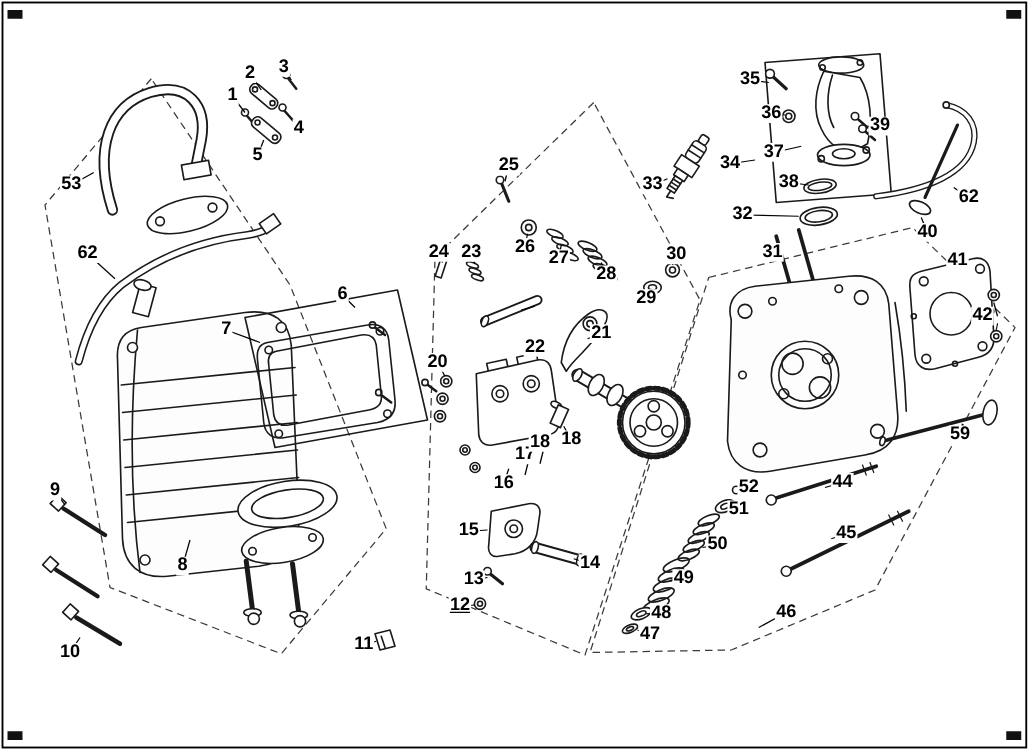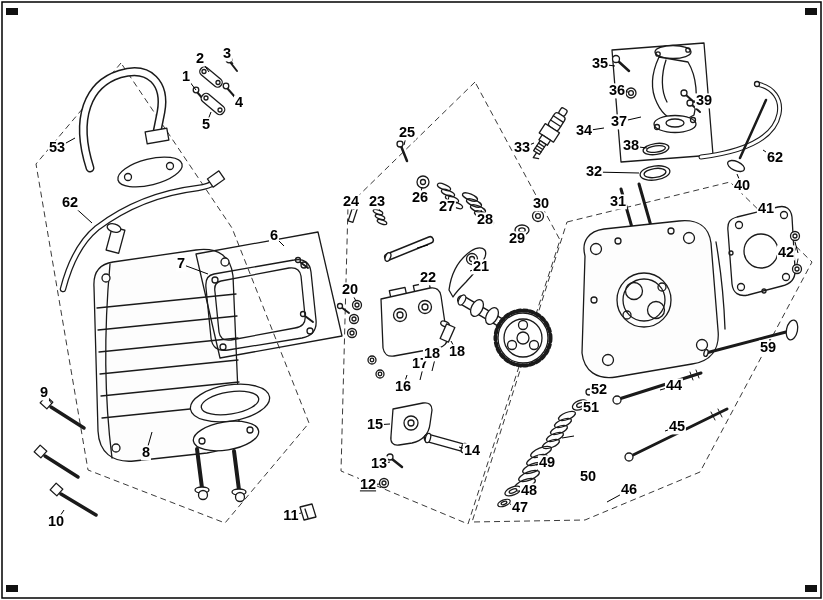--- a/index.html
+++ b/index.html
@@ -465,21 +465,21 @@
       <div class="callout" style="left: 742px; top: 186px;">40</div>
       <div class="callout" style="left: 766px; top: 209px;">41</div>
       <div class="callout" style="left: 786px; top: 253px;">42</div>
       <div class="callout" style="left: 768px; top: 348px;">59</div>
       <div class="callout" style="left: 674px; top: 386px;">44</div>
       <div class="callout" style="left: 677px; top: 427px;">45</div>
       <div class="callout" style="left: 629px; top: 490px;">46</div>
       <div class="callout" style="left: 520px; top: 508px;">47</div>
       <div class="callout" style="left: 529px; top: 491px;">48</div>
       <div class="callout" style="left: 547px; top: 463px;">49</div>
-      <div class="callout" style="left: 588px; top: 436px; margin-top: 41px;">50</div>
+      <div class="callout" style="left: 574px; top: 436px;">50</div>
       <div class="callout" style="left: 591px; top: 408px;">51</div>
       <div class="callout" style="left: 599px; top: 390px;">52</div>
       <div class="callout" style="left: 57px; top: 148px;">53</div>
       <div class="callout" style="left: 70px; top: 203px;">62</div>
       <div class="callout" style="left: 775px; top: 158px;">62</div>
     </div>
 
 </div>
 
 </body></html>

